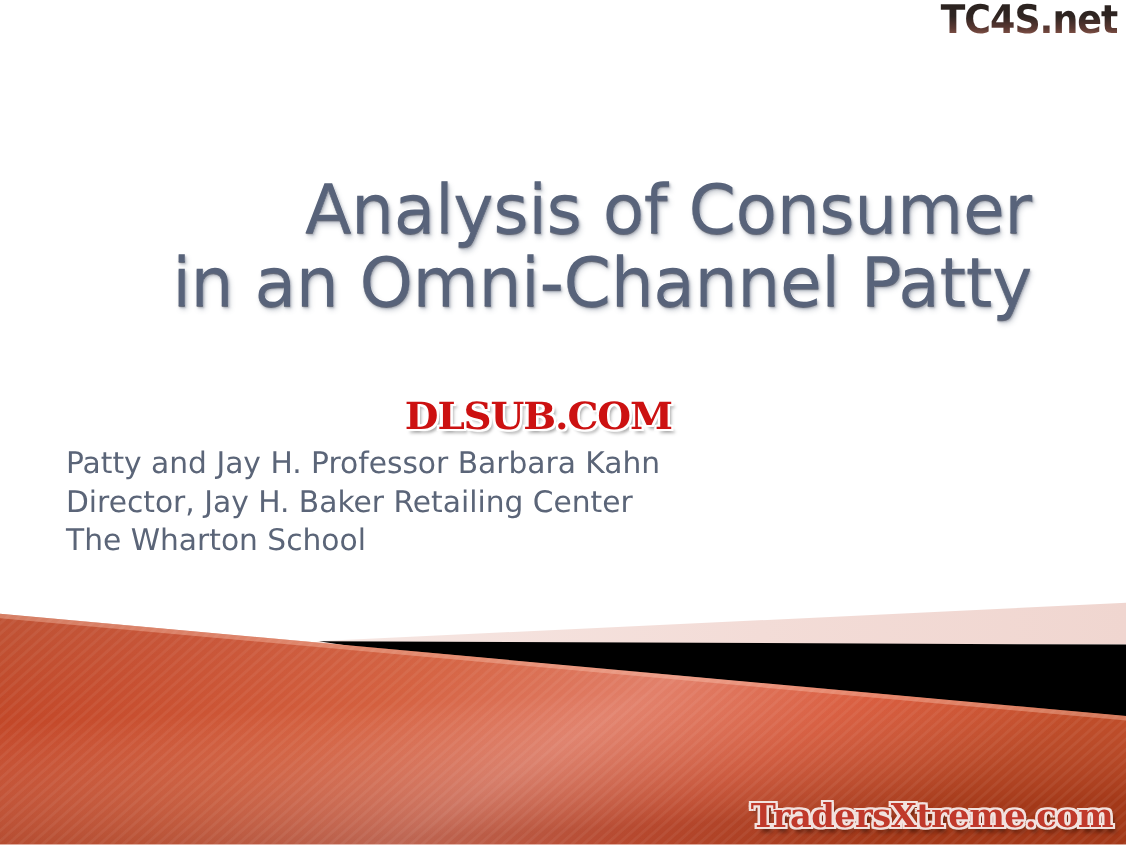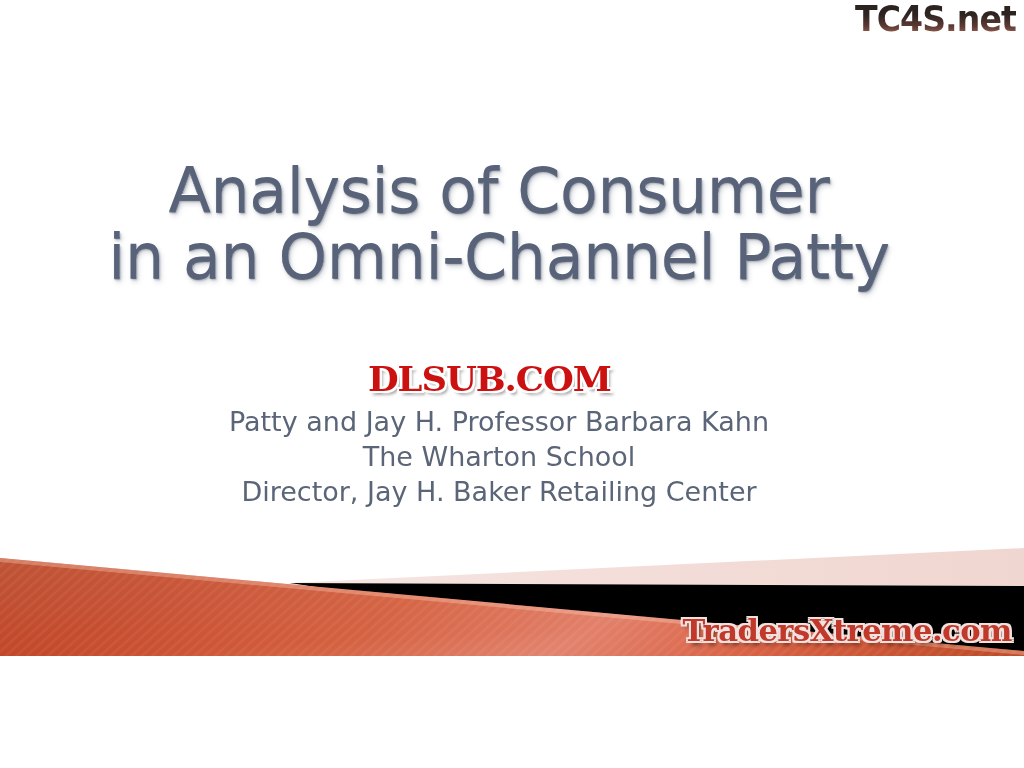--- a/index.html
+++ b/index.html
@@ -3,21 +3,21 @@
 <meta charset="utf-8">
 <style>
   html, body {
     margin: 0;
     padding: 0;
     background: #ffffff;
   }
   #slide {
     position: relative;
     width: 1024px;
-    height: 656px;
+    height: 768px;
     background: #ffffff;
     overflow: hidden;
     font-family: "Liberation Sans", sans-serif;
   }
 
   
   #tc4s-watermark {
     position: absolute;
     top: 1px;
     right: 8px;
@@ -37,21 +37,21 @@
     text-shadow: none;
     white-space: nowrap;
   }
 
   
   #title-block {
     position: absolute;
     left: 60px;
     right: 86px;
     top: 158px;
-    text-align: center;
+    text-align: right;
   }
   .title-line {
     font-family: "DejaVu Sans", sans-serif;
     font-size: 62px;
     font-weight: normal;
     line-height: 1.06;
     color: #58637a;
     letter-spacing: -0.5px;
     white-space: nowrap;
     text-shadow:
@@ -60,21 +60,21 @@
        1px  2px 2px rgba(90,100,120,0.45),
        2px  4px 5px rgba(120,128,145,0.30);
   }
 
   
   #subtitle-block {
     position: absolute;
     left: 60px;
     right: 86px;
     top: 404px;
-    text-align: center;
+    text-align: left;
   }
   .subtitle-line {
     font-family: "DejaVu Sans", sans-serif;
     font-size: 27px;
     line-height: 1.3;
     color: #5b6578;
     white-space: nowrap;
   }
 
   
@@ -177,19 +177,19 @@
 
   <div id="title-block">
     <div class="title-line">Analysis of Consumer</div>
     <div class="title-line">in an Omni-Channel Patty</div>
   </div>
 
   <div id="dlsub-watermark">DLSUB.COM</div>
 
   <div id="subtitle-block">
     <div class="subtitle-line">Patty and Jay H. Professor Barbara Kahn</div>
+    <div class="subtitle-line">Director, Jay H. Baker Retailing Center</div>
     <div class="subtitle-line">The Wharton School</div>
-    <div class="subtitle-line">Director, Jay H. Baker Retailing Center</div>
   </div>
 
   <div id="traders-watermark">TradersXtreme.com</div>
 
 </div>
 
 </body></html>

